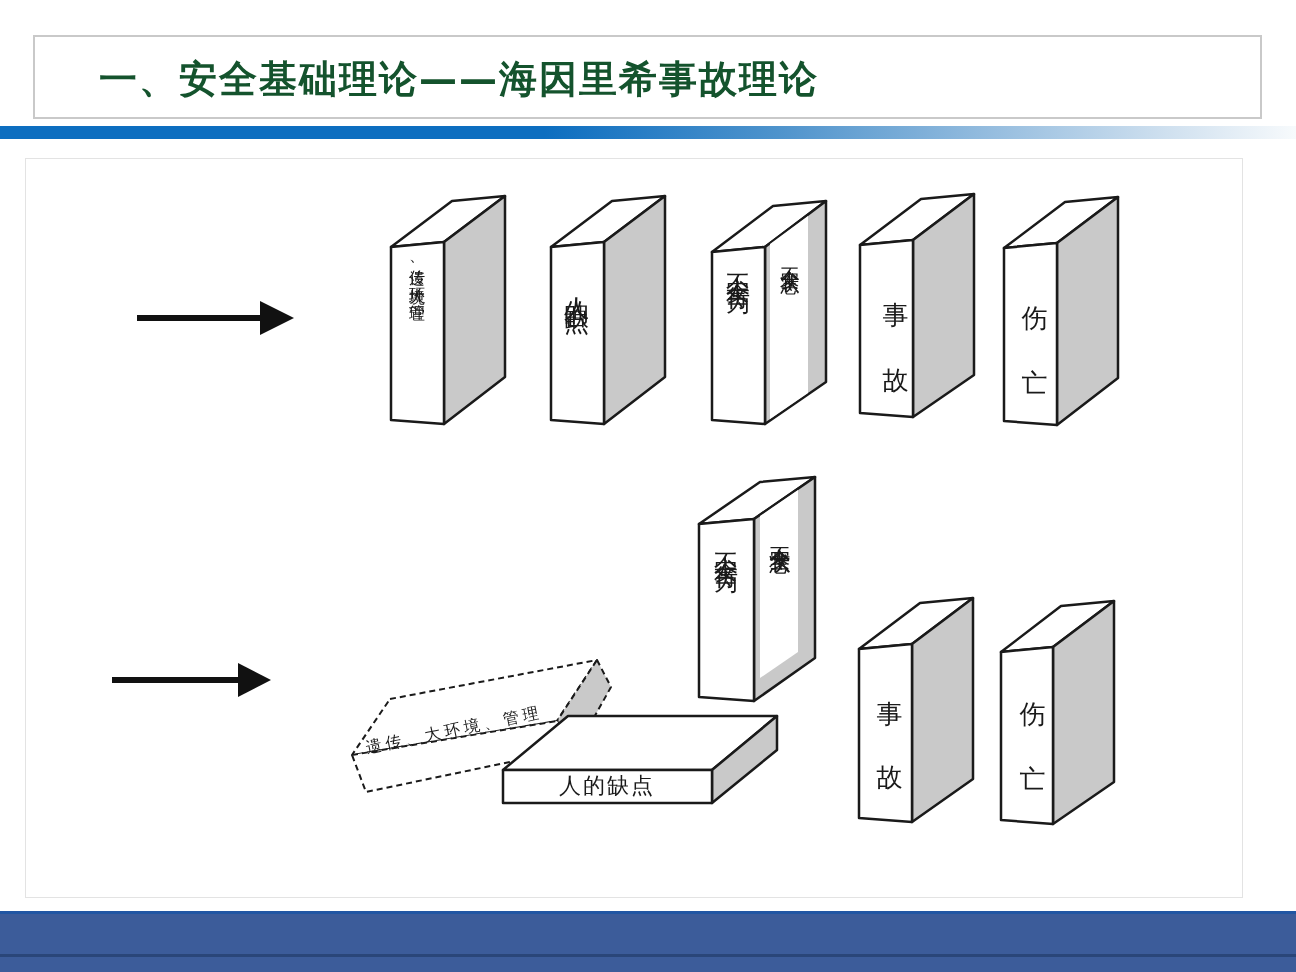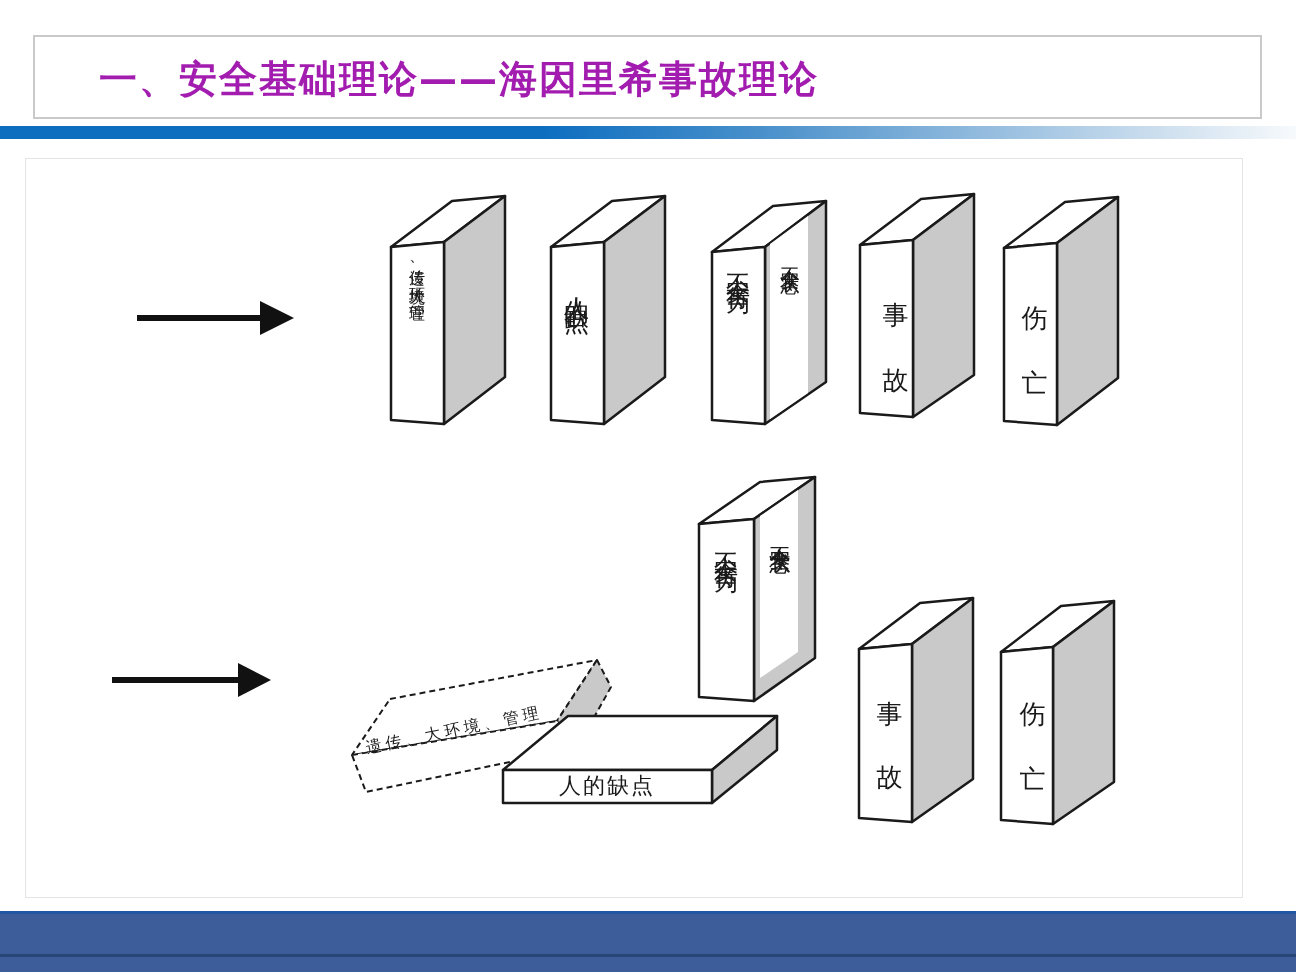--- a/index.html
+++ b/index.html
@@ -8,21 +8,21 @@
     background:#ffffff;
     font-family:"DejaVu Sans","Liberation Sans",sans-serif;
   }
   
   .header-box{
     position:absolute;left:33px;top:35px;width:1225px;height:80px;
     background:#ffffff;border:2px solid #c9c9c9;
   }
   .slide-title{
     position:absolute;left:64px;top:0;height:80px;line-height:84px;
-    font-size:38px;font-weight:bold;color:#a21caf;letter-spacing:2px;
+    font-size:38px;font-weight:bold;color:#14532d;letter-spacing:2px;
     white-space:nowrap;
   }
   .gradient-band{
     position:absolute;left:0;top:126px;width:1296px;height:13px;
     background:linear-gradient(to right,#0d6ec0 0%,#0d6ec0 42%,#4e93cc 60%,#8fb9dd 75%,#cfe0ef 90%,#f7fafc 100%);
   }
   
   .content-area{
     position:absolute;left:25px;top:158px;width:1216px;height:738px;
     background:#ffffff;border:1px solid #e3e3e3;

